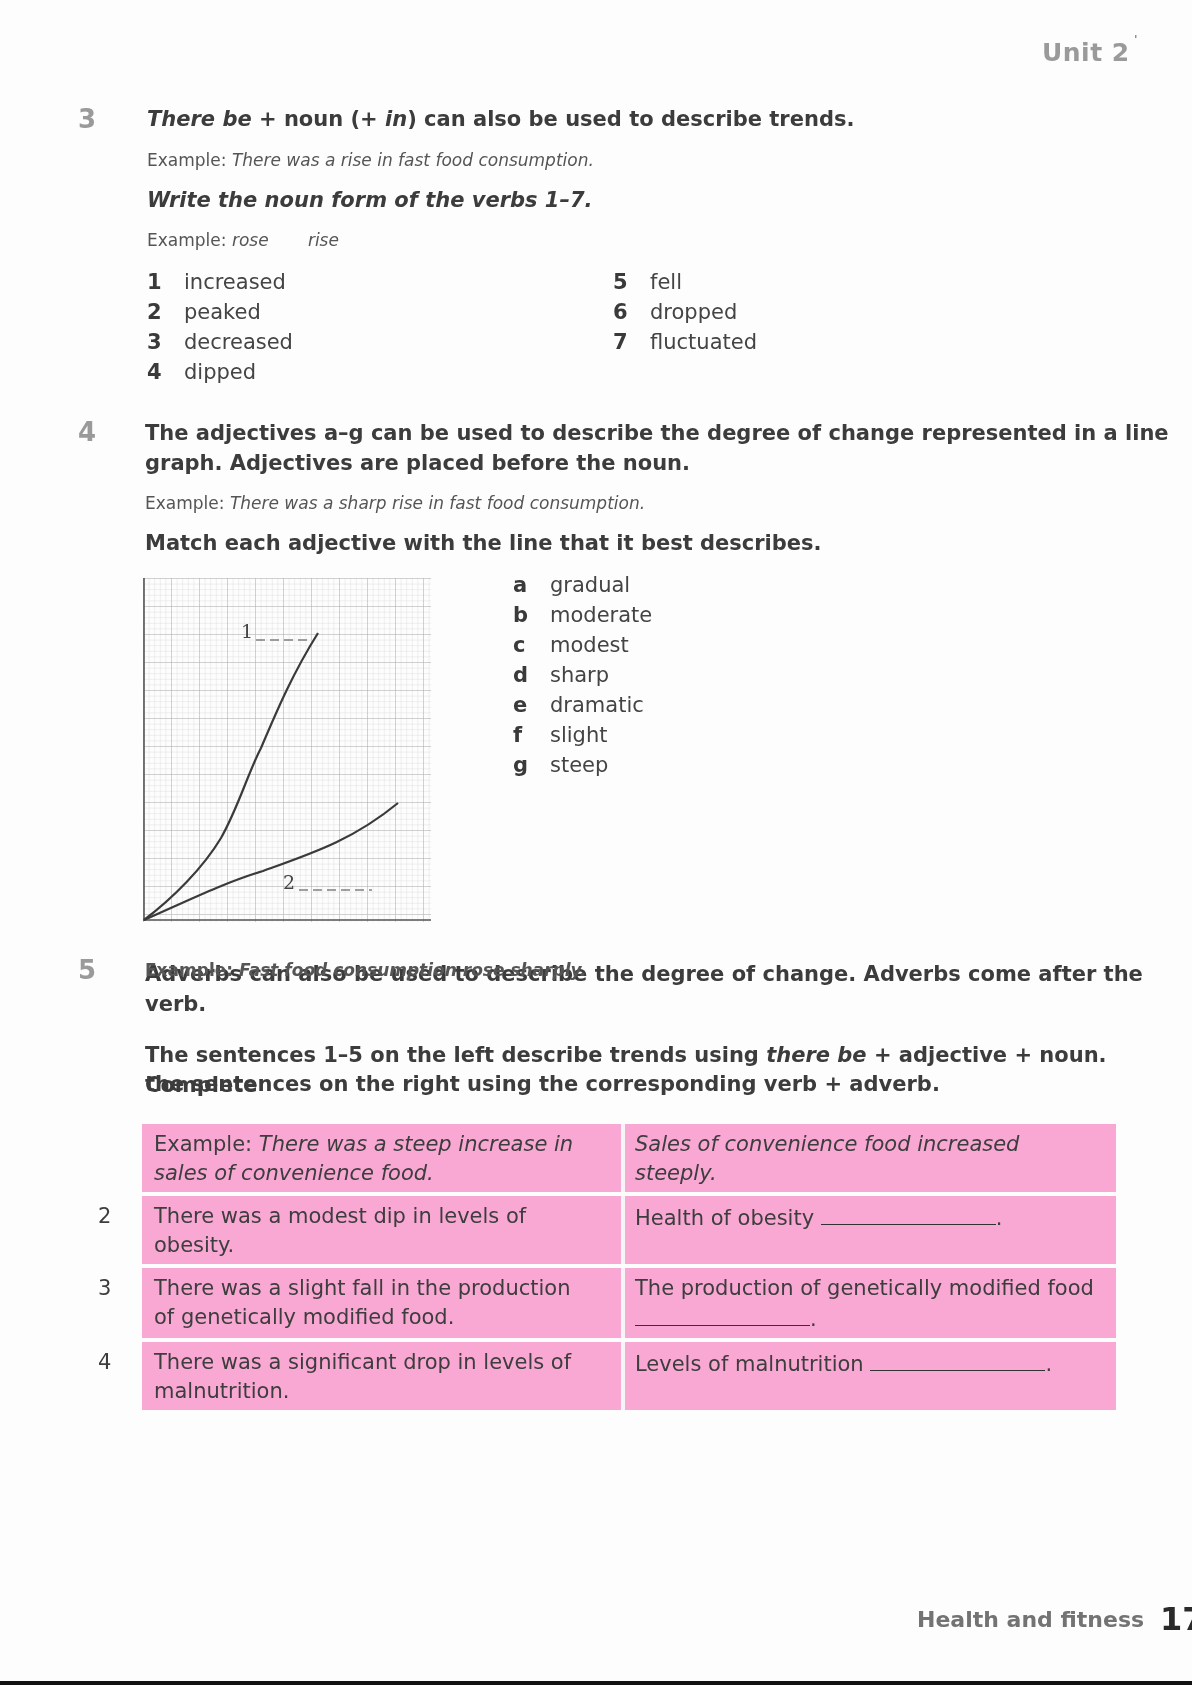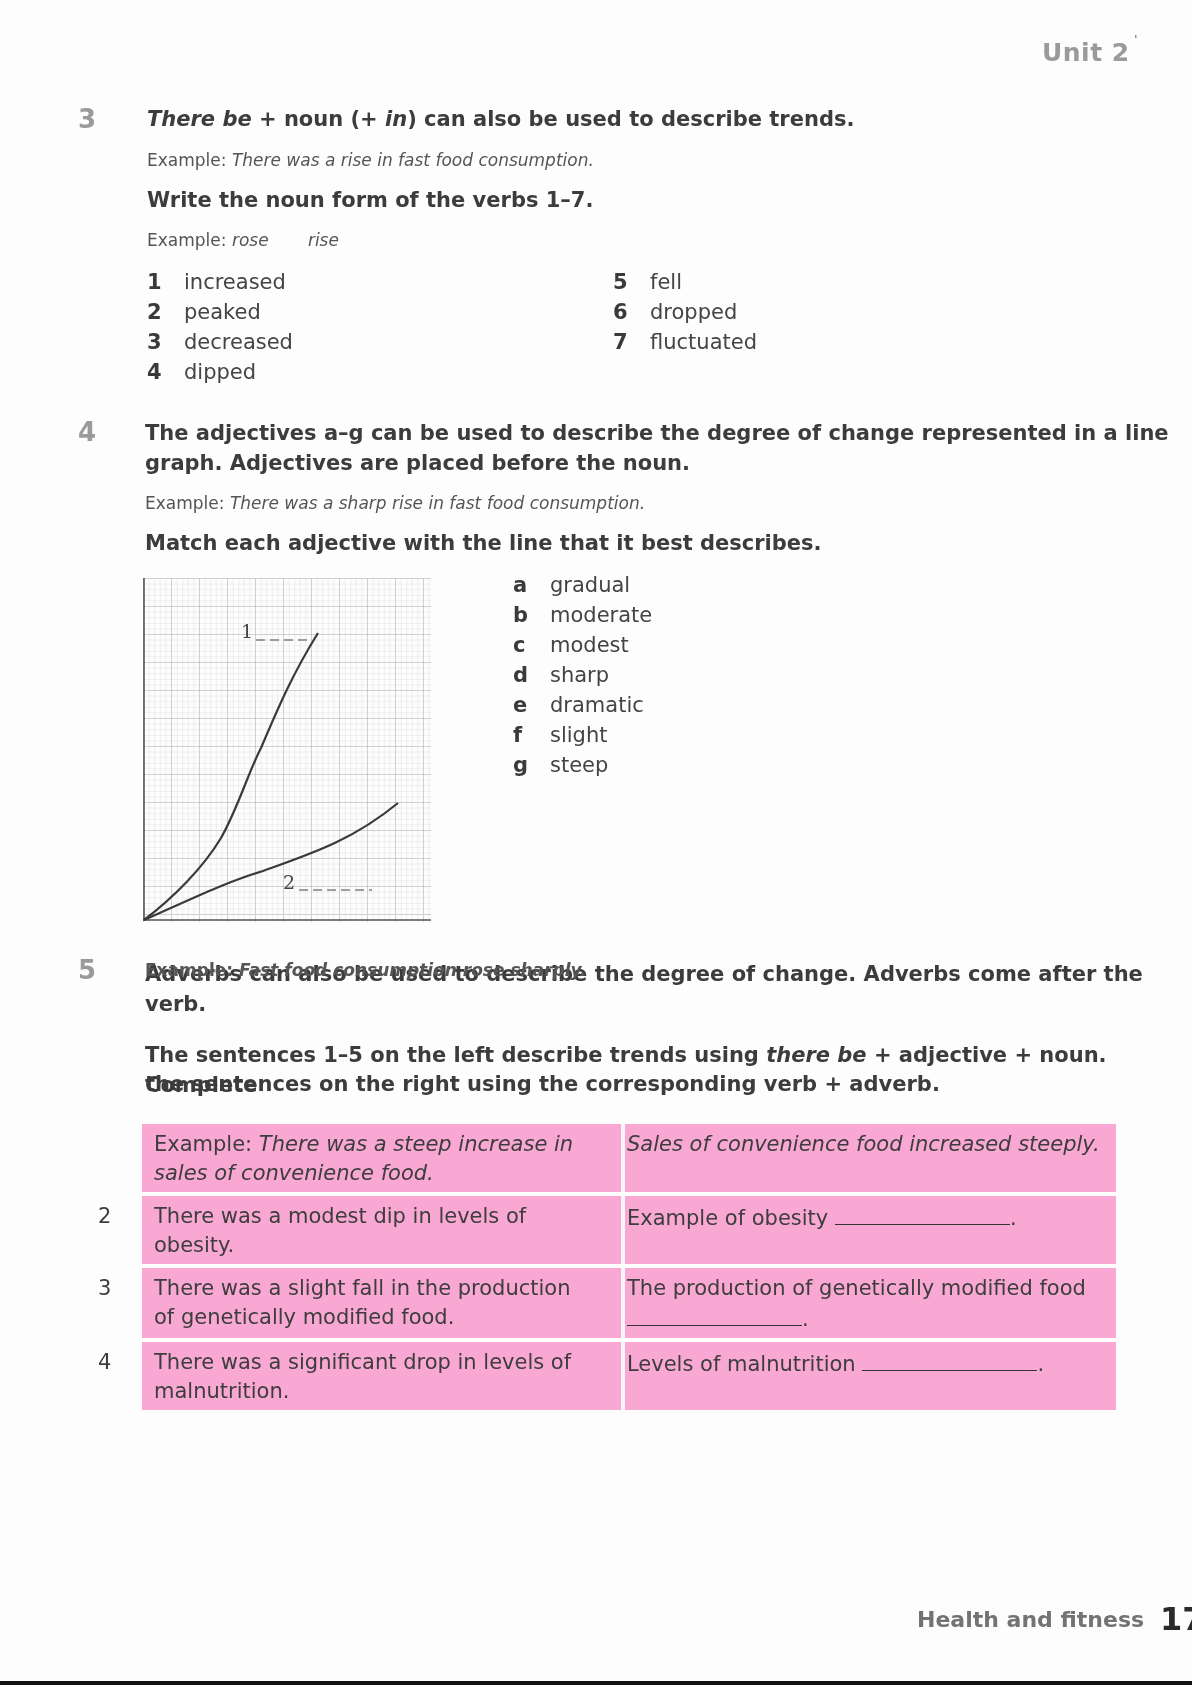--- a/index.html
+++ b/index.html
@@ -28,21 +28,21 @@
 
   table.exercise {
     position: absolute; left: 142px; top: 1120px; width: 974px;
     border-collapse: separate; border-spacing: 0 4px;
     font-size: 21px; color: #3d3d3d;
   }
   table.exercise td {
     background: #f9a8d4; vertical-align: top; padding: 6px 10px 4px 12px; line-height: 29px;
   }
   table.exercise td.left { width: 457px; border-right: 4px solid #f5f5f5; }
-  table.exercise td.right { padding-left: 2px; }
+  table.exercise td.right { padding-left: 10px; }
   .row-num { display: inline-block; width: 28px; }
   .hang { padding-left: 28px; text-indent: -28px; }
   .blank { display: inline-block; width: 175px; border-bottom: 1.5px solid #333; height: 22px; vertical-align: baseline; }
   .footer-title { left: 917px; top: 1607px; font-size: 22px; font-weight: bold; color: #737373; }
   .page-num { left: 1160px; top: 1600px; font-size: 32px; font-weight: bold; color: #2a2a2a; }
   .bottom-bar { left: 0; top: 1681px; width: 1192px; height: 4px; background: #111; }
 </style>
 </head>
 <body>
 
@@ -51,21 +51,21 @@
   <span class="mark">'</span>
 </div>
 
 <div class="abs ex-num" style="top:104px;">3</div>
 <div class="abs bold-line" style="left:147px; top:104px;">
   <span class="it">There be</span><span> + noun (+ </span><span class="it">in</span><span>) can also be used to describe trends.</span>
 </div>
 <div class="abs example-line" style="left:147px; top:146px;">
   <span>Example: </span><span class="it">There was a rise in fast food consumption.</span>
 </div>
-<div class="abs bold-line" style="left:147px; top:185px;">Write the noun form of the verbs 1–7.</div>
+<div class="abs bold-line" style="left:147px; top:185px;font-style:italic;">Write the noun form of the verbs 1–7.</div>
 <div class="abs example-line" style="left:147px; top:226px;">
   <span>Example: </span><span class="it" style="display:inline-block; width:76px;">rose</span><span class="it">rise</span>
 </div>
 <div class="abs" style="left:147px; top:267px;">
   <div class="list-item">
       <span class="n">1</span>
       <span>increased</span>
     </div>
   <div class="list-item">
       <span class="n">2</span>
@@ -169,21 +169,21 @@
   <tbody>
       <tr>
     <td class="left">
       <span>Example: </span><span class="it">There was a steep increase in</span><br>
       <span class="it">sales of convenience food.</span>
     </td>
     <td class="right it">Sales of convenience food increased steeply.</td>
   </tr>
   <tr>
     <td class="left hang"><span class="row-num">2</span><span>There was a modest dip in levels of</span><br><span>obesity.</span></td>
-    <td class="right"><span>Example of obesity</span> <span class="blank"></span>.</td>
+    <td class="right"><span>Health of obesity</span> <span class="blank"></span>.</td>
   </tr>
   <tr>
     <td class="left hang"><span class="row-num">3</span><span>There was a slight fall in the production</span><br><span>of genetically modified food.</span></td>
     <td class="right"><span>The production of genetically modified food</span><br><span class="blank"></span>.</td>
   </tr>
   <tr>
     <td class="left hang"><span class="row-num">4</span><span>There was a significant drop in levels of</span><br><span>malnutrition.</span></td>
     <td class="right"><span>Levels of malnutrition</span> <span class="blank"></span>.</td>
   </tr>
 </tbody>

